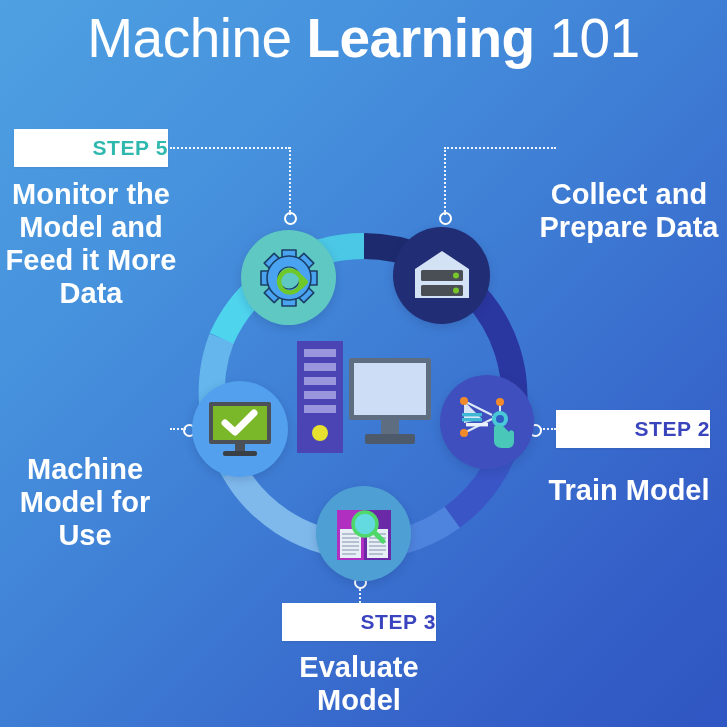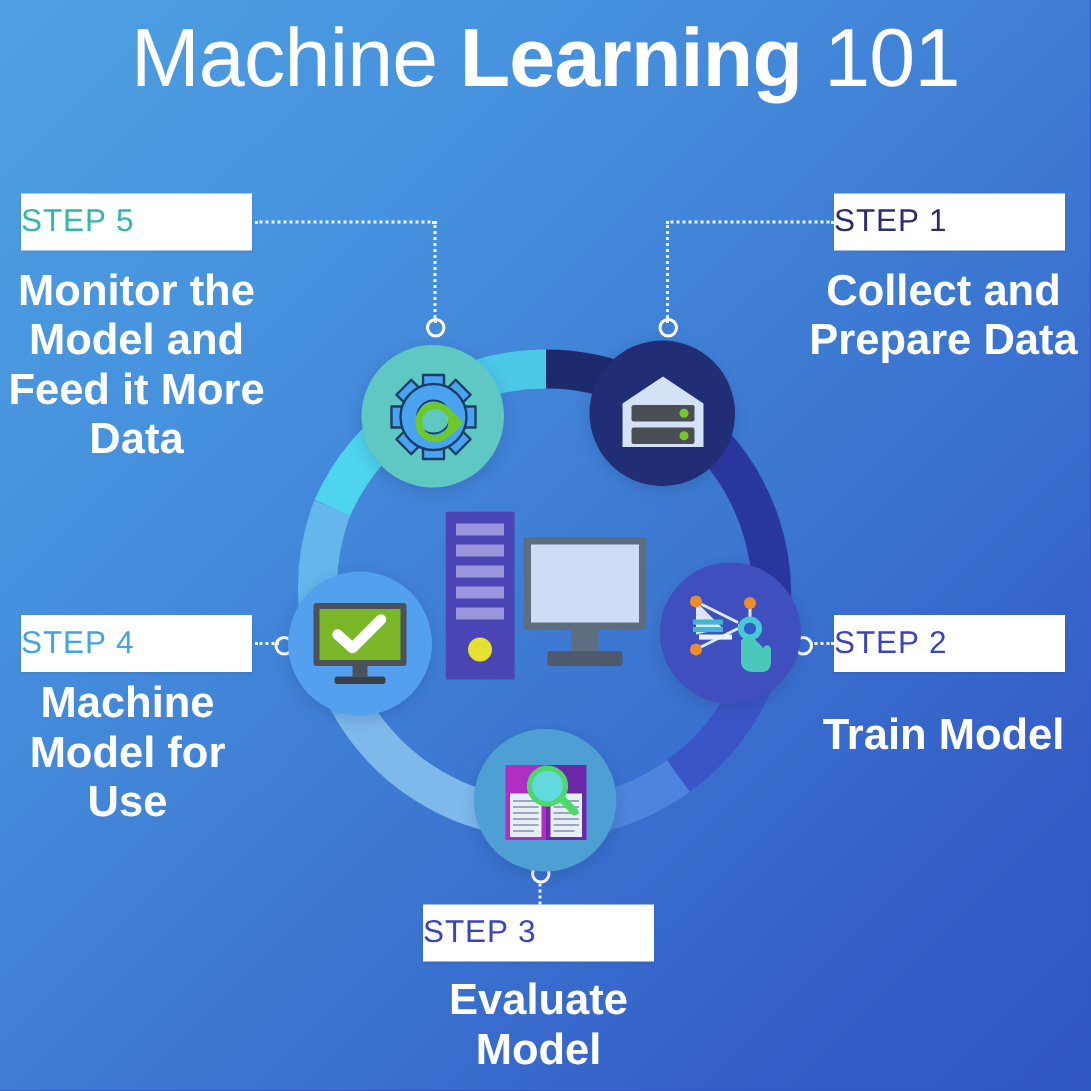--- a/index.html
+++ b/index.html
@@ -31,23 +31,23 @@
   }
   #title .light { font-weight: 300; }
   #title .bold  { font-weight: 700; }
 
   
   .step-box {
     position: absolute;
     background: #ffffff;
     height: 38px;
     line-height: 38px;
-    text-align: left;
+    text-align: right;
     font-size: 21px;
-    font-weight: 400;
+    font-weight: 700;
     letter-spacing: 0.6px;
     box-shadow: 0 1px 2px rgba(0,0,0,0.08);
   }
   .step-caption {
     position: absolute;
     color: #ffffff;
     font-size: 29px;
     font-weight: 700;
     line-height: 33px;
     text-align: center;
@@ -276,33 +276,27 @@
       <rect x="84" y="79" width="18" height="14" fill="#5f6d80"></rect>
       <rect x="68" y="93" width="50" height="10" rx="2" fill="#4c5a6c"></rect>
     </svg>
   </div>
 
   <div class="step-box" id="box-step5">
     <span style="color:#2fb8ae">STEP 5</span>
   </div>
   <div class="step-caption" id="cap-step5">Monitor the Model and Feed it More Data</div>
 
-  <div class="step-box" id="box-step1">
-    <span style="color:#2c2c6e">STEP 1</span>
-  </div>
   <div class="step-caption" id="cap-step1">Collect and Prepare Data</div>
 
   <div class="step-box" id="box-step2">
     <span style="color:#3a45bd">STEP 2</span>
   </div>
   <div class="step-caption" id="cap-step2">Train Model</div>
 
   <div class="step-box" id="box-step3">
     <span style="color:#3b44bf">STEP 3</span>
   </div>
   <div class="step-caption" id="cap-step3">Evaluate Model</div>
 
-  <div class="step-box" id="box-step4">
-    <span style="color:#43a3e8">STEP 4</span>
-  </div>
   <div class="step-caption" id="cap-step4">Machine Model for Use</div>
 
 </div>
 
 </body></html>

